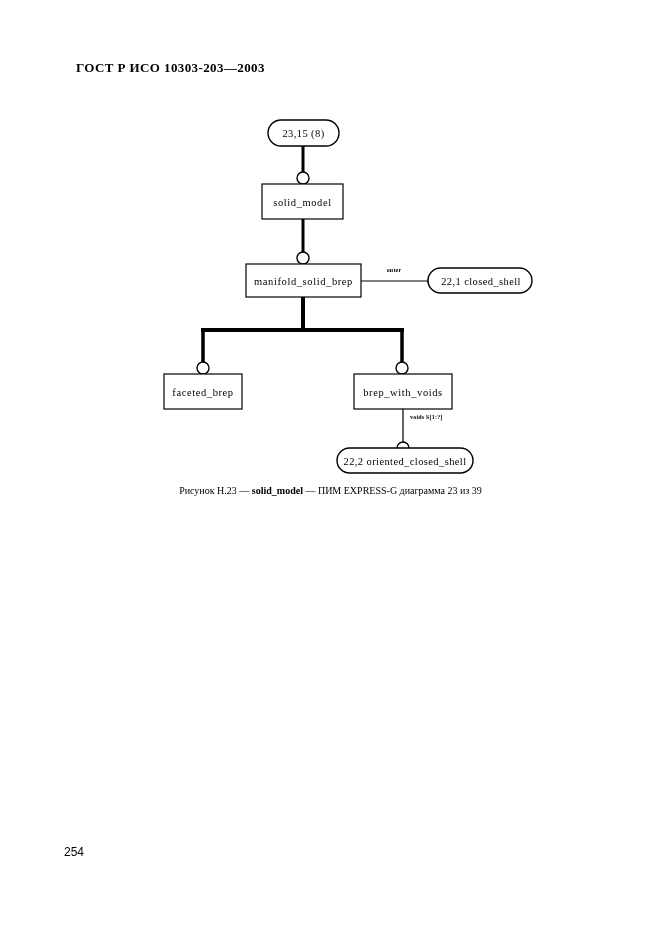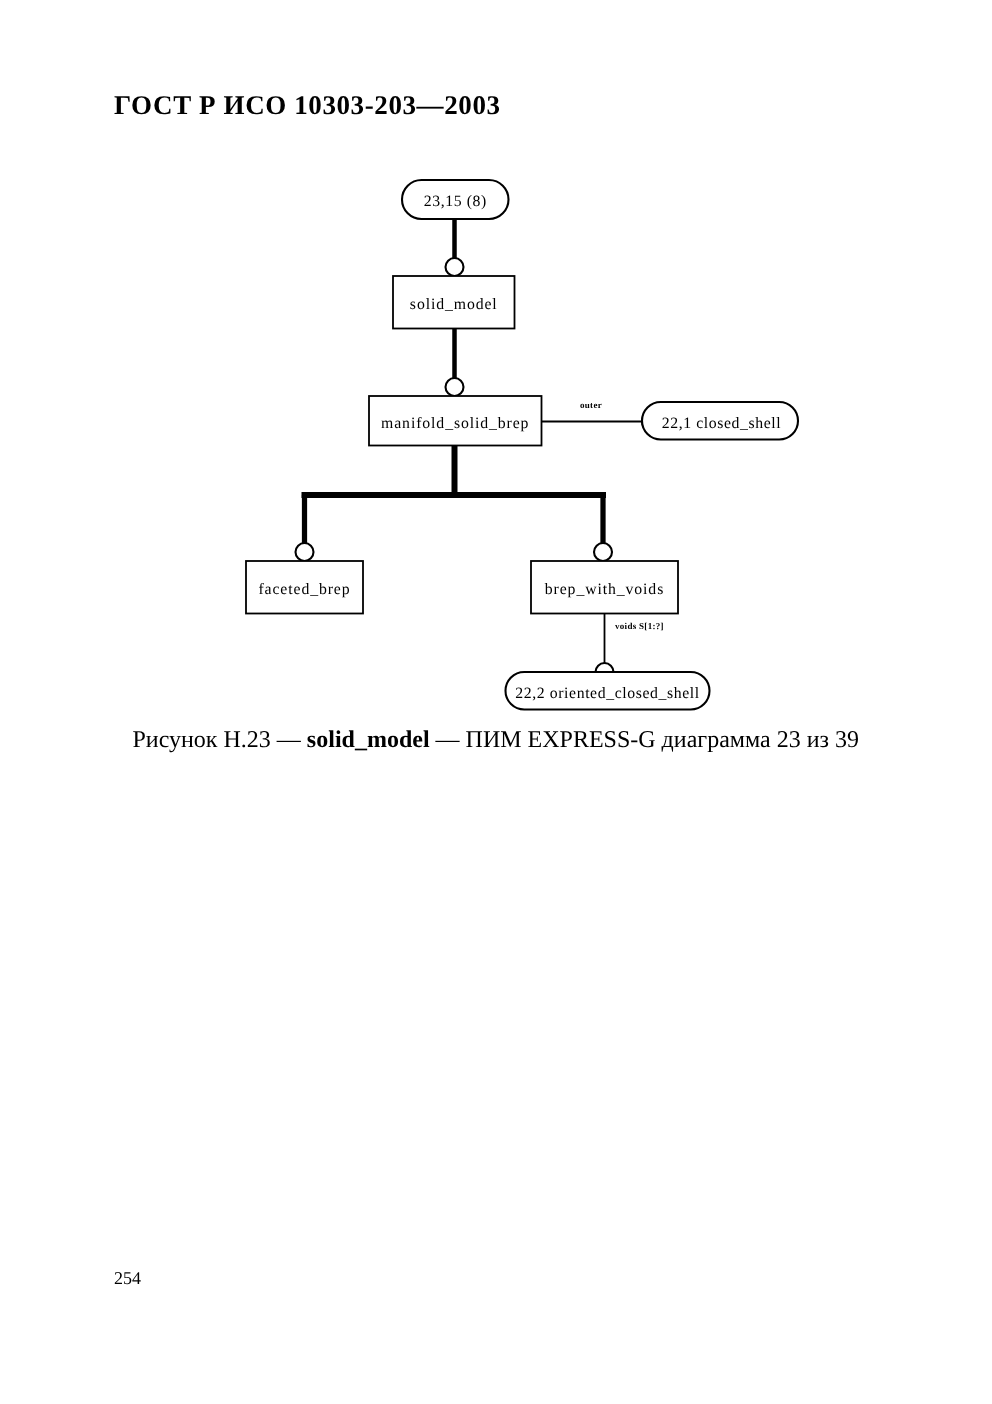--- a/index.html
+++ b/index.html
@@ -22,32 +22,32 @@
     height: 936px;
     background: #ffffff;
   }
 
   
   .doc-header {
     position: absolute;
     left: 76px;
     top: 60px;
     font-family: "Liberation Serif", serif;
-    font-size: 18px;
+    font-size: 13px;
     font-weight: bold;
     letter-spacing: 0.4px;
     white-space: nowrap;
   }
 
   
   .page-number {
     position: absolute;
-    left: 76px;
+    left: 64px;
     top: 845px;
-    font-family: Liberation Serif, serif;
+    font-family: Liberation Sans, sans-serif;
     font-size: 12px;
   }
 
   
   .figure {
     position: absolute;
     left: 0;
     top: 0;
     width: 532px;
     height: 520px;
@@ -57,21 +57,21 @@
   }
 
   
   .figure-caption {
     position: absolute;
     left: 0;
     top: 485px;
     width: 661px;
     text-align: center;
     font-family: "Liberation Serif", serif;
-    font-size: 16px;
+    font-size: 10px;
     white-space: nowrap;
   }
   .figure-caption .strong {
     font-weight: bold;
   }
 
   
   text {
     font-family: "Liberation Serif", serif;
     fill: #000000;

